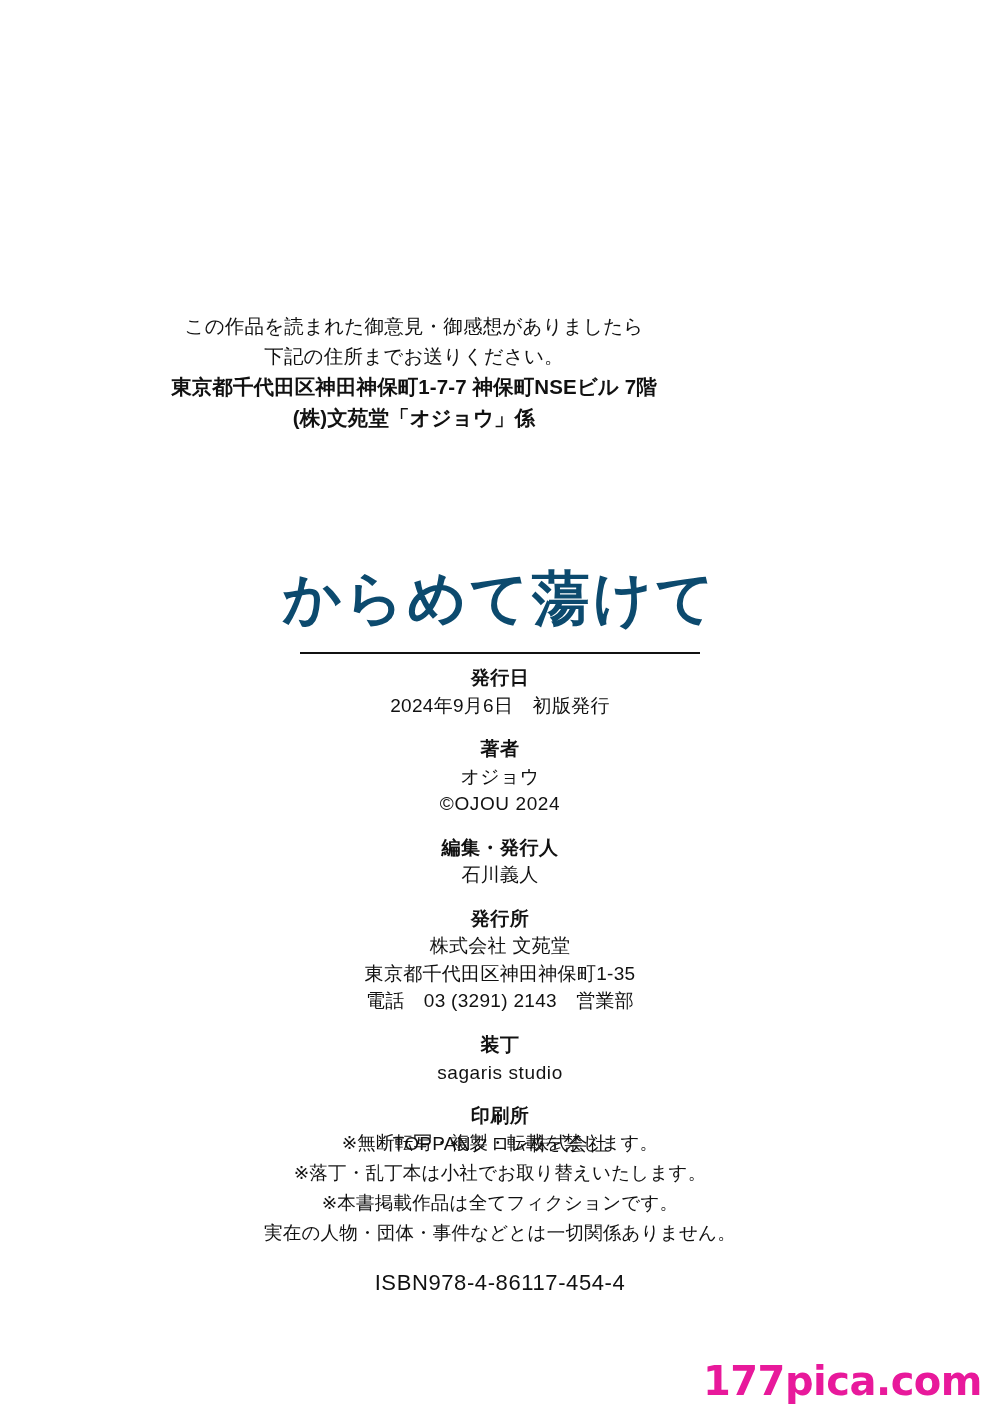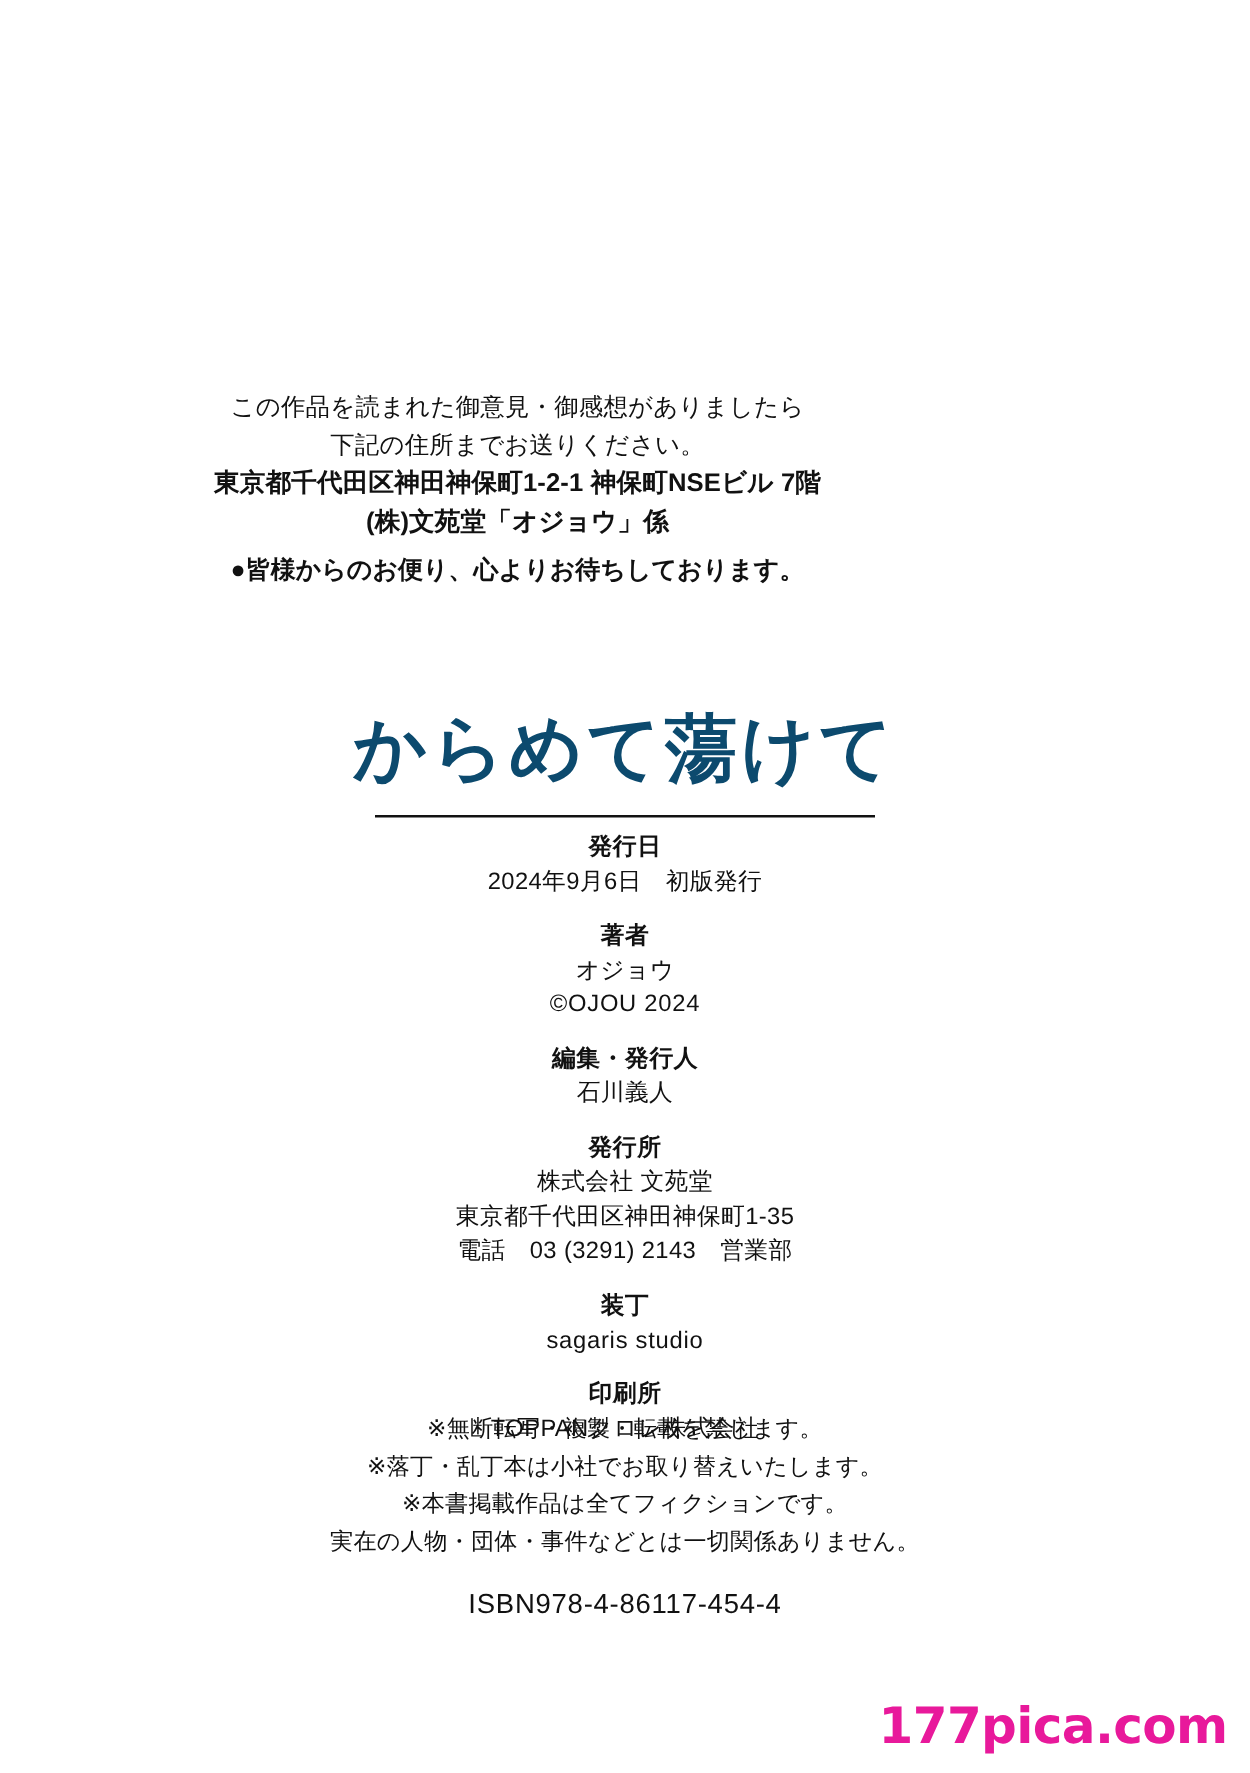--- a/index.html
+++ b/index.html
@@ -152,23 +152,22 @@
   }
 </style>
 </head>
 <body>
 
 <div class="page">
 
   <div class="notice-block">
     <div class="notice-line">この作品を読まれた御意見・御感想がありましたら</div>
     <div class="notice-line">下記の住所までお送りください。</div>
-    <div class="notice-strong">東京都千代田区神田神保町1-2-1 神保町NSEビル 7階</div>
+    <div class="notice-strong">東京都千代田区神田神保町1-7-7 神保町NSEビル 7階</div>
     <div class="notice-strong">(株)文苑堂「オジョウ」係</div>
-    <div class="notice-bullet">●皆様からのお便り、心よりお待ちしております。</div>
   </div>
 
   <div class="title-wrap">
     <span class="title-text">からめて蕩けて</span>
   </div>
   <div class="title-rule"></div>
 
   <div class="colophon">
 
     <div class="colo-group">

